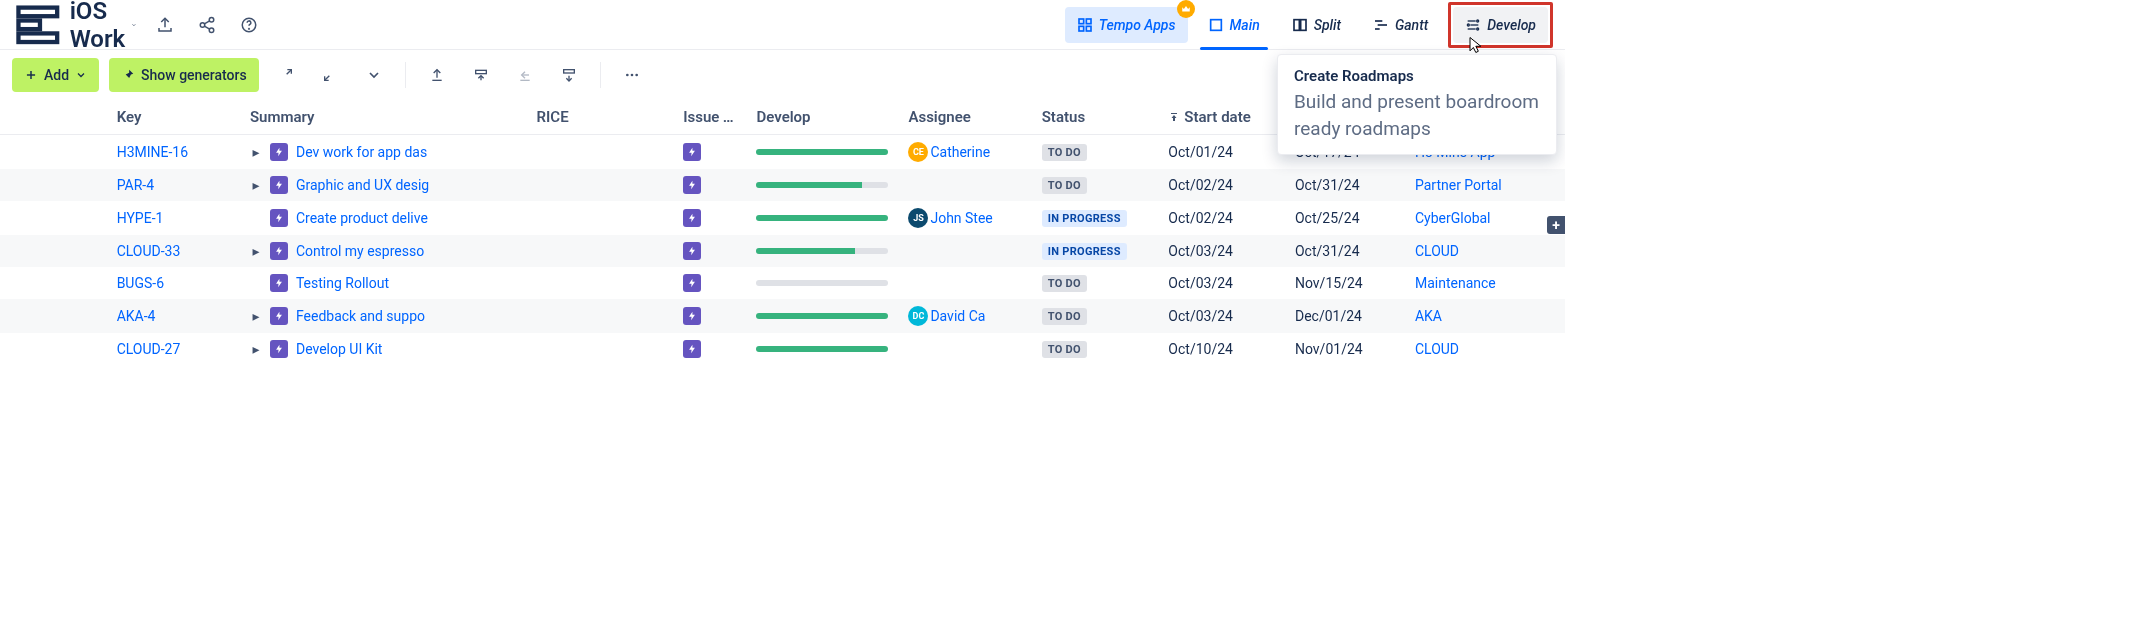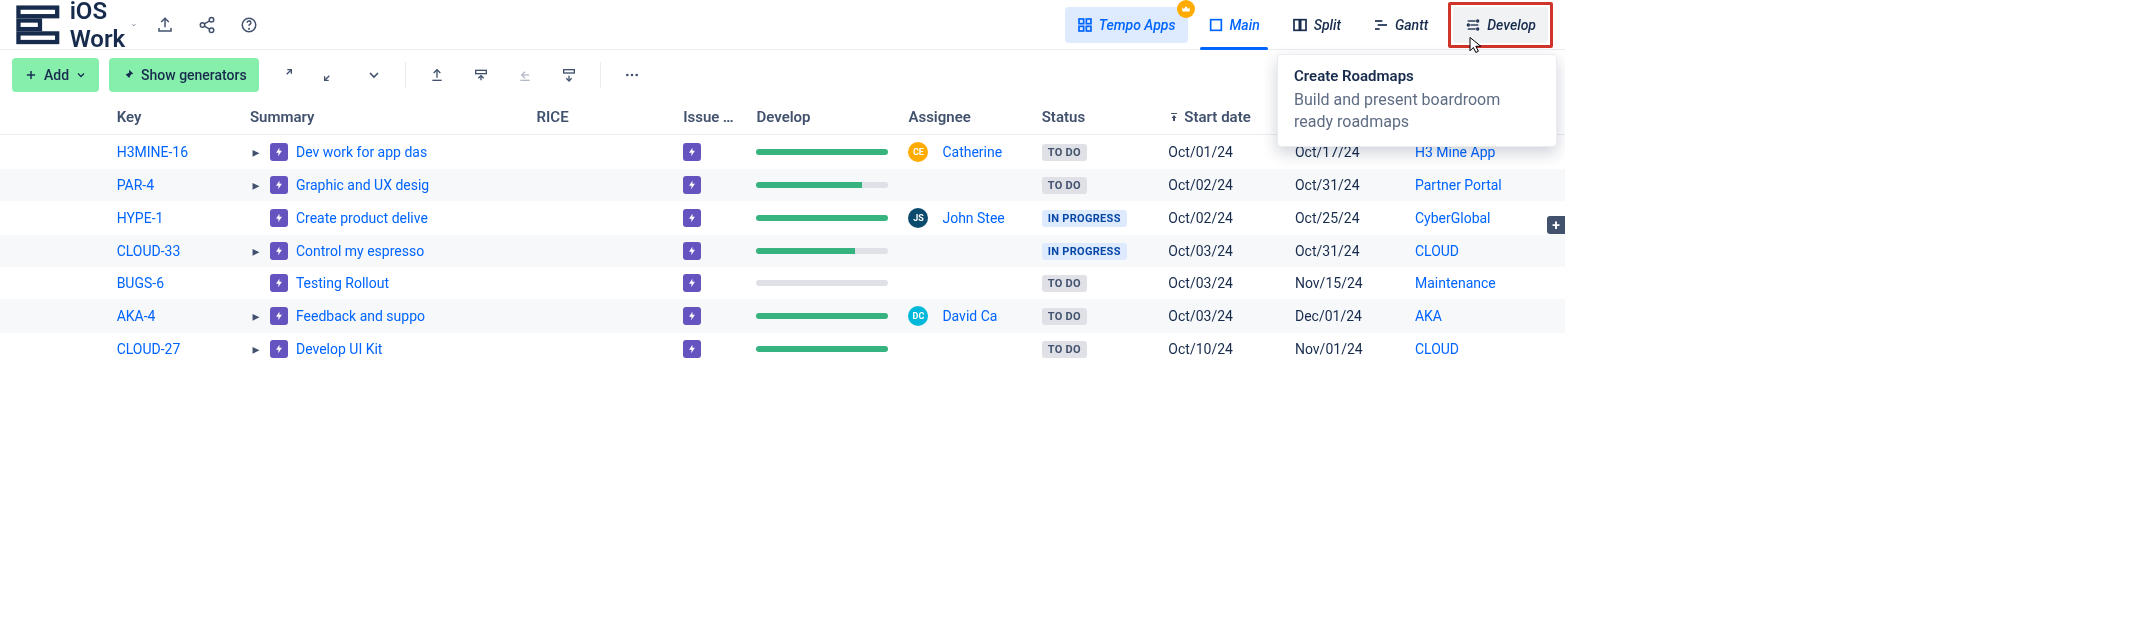--- a/index.html
+++ b/index.html
@@ -69,21 +69,21 @@
   .roadmaps-wrap { position: relative; padding:2px; border:3px solid #D0352B; border-radius:2px; }
 
   
   .toolbar {
     display: flex; align-items: center; gap: 10px;
     height: 50px; padding: 0 12px;
   }
   .tbtn {
     display:inline-flex; align-items:center; gap:6px;
     height: 34px; padding: 0 12px;
-    background: #86efac; border-radius: 4px; color: var(--text);
+    background: #bef264; border-radius: 4px; color: var(--text);
     font-weight:500;
   }
   .tbtn svg { width:14px; height:14px; }
   .icon-only {
     display:inline-flex; align-items:center; justify-content:center;
     width:34px; height:34px; border-radius:4px; color:#42526E;
   }
   .icon-only svg { width:16px; height:16px; }
   .vsep { width:1px; height:26px; background: var(--border); margin: 0 4px;}
 
@@ -91,21 +91,21 @@
   .popover {
     position: absolute;
     top: 54px; right: 8px;
     width: 280px;
     background:#fff; border:1px solid var(--border); border-radius:4px;
     box-shadow: 0 6px 16px rgba(9,30,66,0.2);
     padding: 12px 16px;
     z-index: 50;
   }
   .popover h4 { margin:0 0 4px; font-size:15px; font-weight:600; }
-  .popover p { margin:0; font-size:16px; color: var(--text-muted); line-height:1.4;}
+  .popover p { margin:0; font-size:19px; color: var(--text-muted); line-height:1.4;}
 
   
   table { width:100%; border-collapse: collapse; table-layout: fixed; }
   th {
     text-align:left; font-weight:600; font-size:15px; color:#42526E;
     padding: 8px 10px; border-bottom:1px solid var(--border);
     white-space: nowrap; overflow:hidden; text-overflow:ellipsis;
   }
   td {
     padding: 7px 10px; font-size:14px; vertical-align:middle;
@@ -132,21 +132,21 @@
     display:inline-flex; align-items:center; justify-content:center; flex:0 0 18px;
   }
   .epic-icon svg { width:10px; height:10px; fill:#fff; }
   .progress-bar { width:100%; height:6px; background:#DFE1E6; border-radius:3px; overflow:hidden;}
   .progress-fill { height:100%; background: var(--green); }
   .avatar {
     width:20px; height:20px; border-radius:50%;
     display:inline-flex; align-items:center; justify-content:center;
     font-size:9px; font-weight:700; color:#fff; flex:0 0 20px;
   }
-  .assignee-cell { display:flex; align-items:center; gap:14px; color:var(--blue-light);}
+  .assignee-cell { display:flex; align-items:center; gap:2px; color:var(--blue-light);}
   .status-badge {
     display:inline-block; padding:2px 6px; border-radius:3px;
     font-size:11px; font-weight:700; letter-spacing:0.3px;
   }
   .status-todo { background: var(--badge-bg); color:#42526E; }
   .status-inprogress { background: var(--badge-blue-bg); color: var(--badge-blue-text); }
   .th-start { display:flex; align-items:center; gap:4px;}
   .cursor {
     position:absolute; width:20px; height:20px; pointer-events:none; z-index:100;
   }

